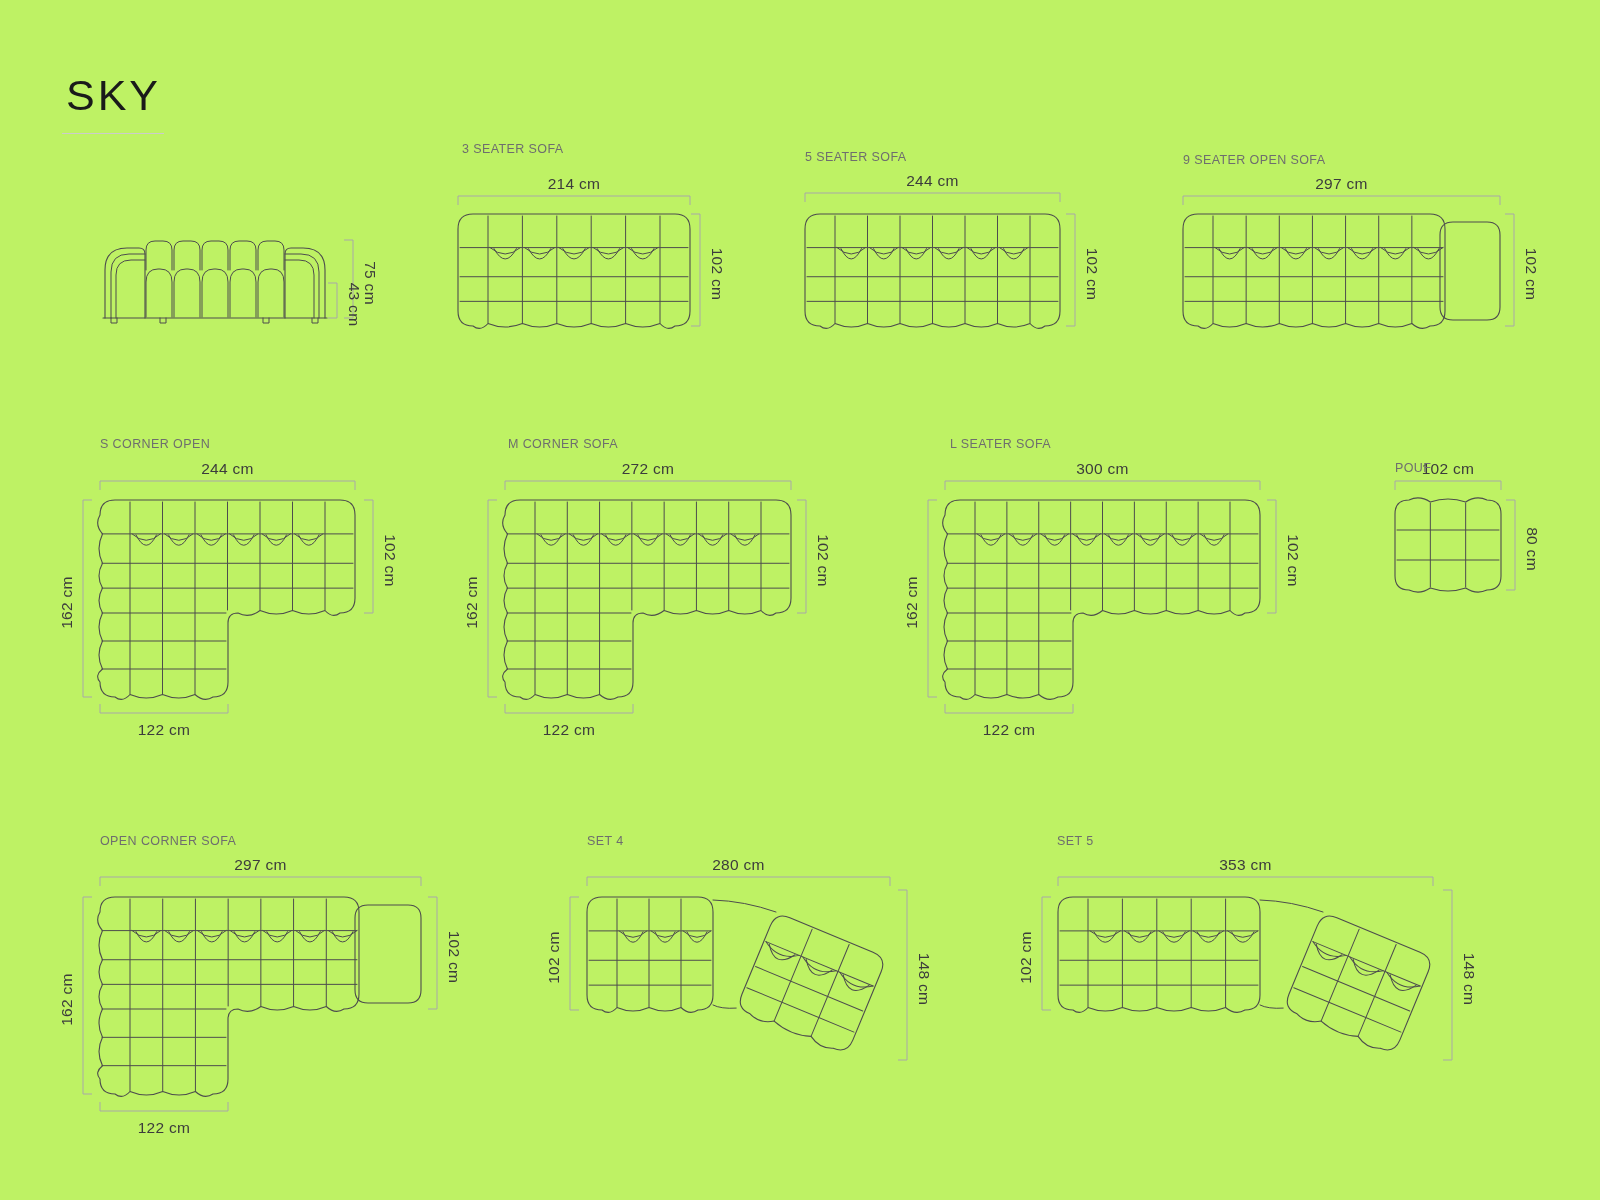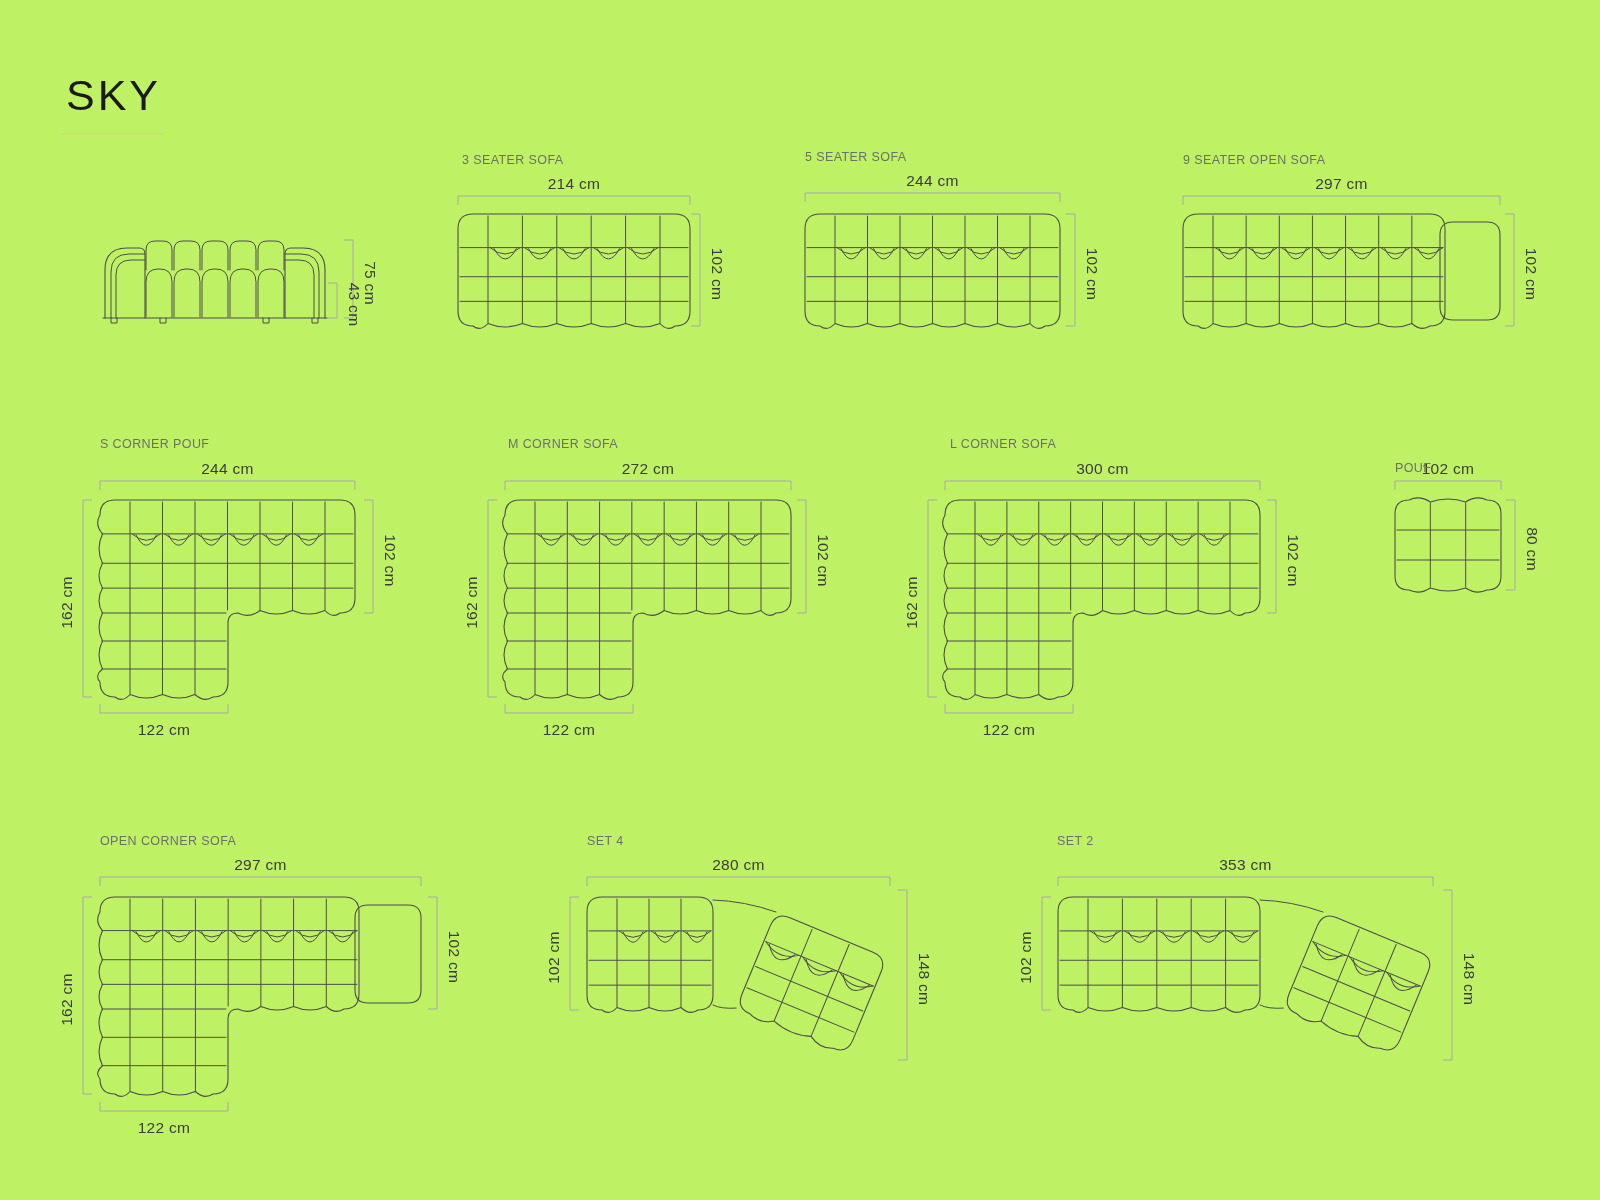--- a/index.html
+++ b/index.html
@@ -11,30 +11,30 @@
   .sec-label{position:absolute;font-size:12.5px;color:#6e6e6e;letter-spacing:.4px;white-space:nowrap;}
   svg text{font-family:"Liberation Sans",sans-serif;}
 </style>
 </head>
 <body>
 
 <div id="canvas">
   <h1 class="page-title">SKY</h1>
   <div class="title-underline"></div>
 
-  <div class="sec-label" style="left:462px;top:153px">3 SEATER SOFA</div>
+  <div class="sec-label" style="left:462px;top:142px">3 SEATER SOFA</div>
   <div class="sec-label" style="left:805px;top:150px">5 SEATER SOFA</div>
   <div class="sec-label" style="left:1183px;top:153px">9 SEATER OPEN SOFA</div>
-  <div class="sec-label" style="left:100px;top:437px">S CORNER POUF</div>
+  <div class="sec-label" style="left:100px;top:437px">S CORNER OPEN</div>
   <div class="sec-label" style="left:508px;top:437px">M CORNER SOFA</div>
-  <div class="sec-label" style="left:950px;top:437px">L CORNER SOFA</div>
+  <div class="sec-label" style="left:950px;top:437px">L SEATER SOFA</div>
   <div class="sec-label" style="left:1395px;top:461px">POUF</div>
   <div class="sec-label" style="left:100px;top:834px">OPEN CORNER SOFA</div>
   <div class="sec-label" style="left:587px;top:834px">SET 4</div>
-  <div class="sec-label" style="left:1057px;top:834px">SET 2</div>
+  <div class="sec-label" style="left:1057px;top:834px">SET 5</div>
 
   <svg id="draw" width="1600" height="1200" viewBox="0 0 1600 1200">
       <g>
         <path d="M 105 318 L 105 270 Q 105 248 127 248 L 139 248 Q 145 248 145 254 L 145 318" fill="none" stroke="#4d4d4d" stroke-width="1.1" stroke-linecap="round" stroke-linejoin="round"></path>
         <path d="M 111 318 L 111 272 Q 111 254 129 254 L 145 254" fill="none" stroke="#4d4d4d" stroke-width="1" stroke-linecap="round" stroke-linejoin="round"></path>
         <path d="M 116 318 L 116 275 Q 116 260 131 260 L 145 260" fill="none" stroke="#4d4d4d" stroke-width="1" stroke-linecap="round" stroke-linejoin="round"></path>
         <path d="M 325 318 L 325 270 Q 325 248 303 248 L 291 248 Q 285 248 285 254 L 285 318" fill="none" stroke="#4d4d4d" stroke-width="1.1" stroke-linecap="round" stroke-linejoin="round"></path>
         <path d="M 319 318 L 319 272 Q 319 254 301 254 L 285 254" fill="none" stroke="#4d4d4d" stroke-width="1" stroke-linecap="round" stroke-linejoin="round"></path>
         <path d="M 314 318 L 314 275 Q 314 260 299 260 L 285 260" fill="none" stroke="#4d4d4d" stroke-width="1" stroke-linecap="round" stroke-linejoin="round"></path>
         <path d="M 146 270 L 146 250 Q 146 241 155 241 L 163 241 Q 172 241 172 250 L 172 270" fill="none" stroke="#4d4d4d" stroke-width="1" stroke-linecap="round" stroke-linejoin="round"></path>

